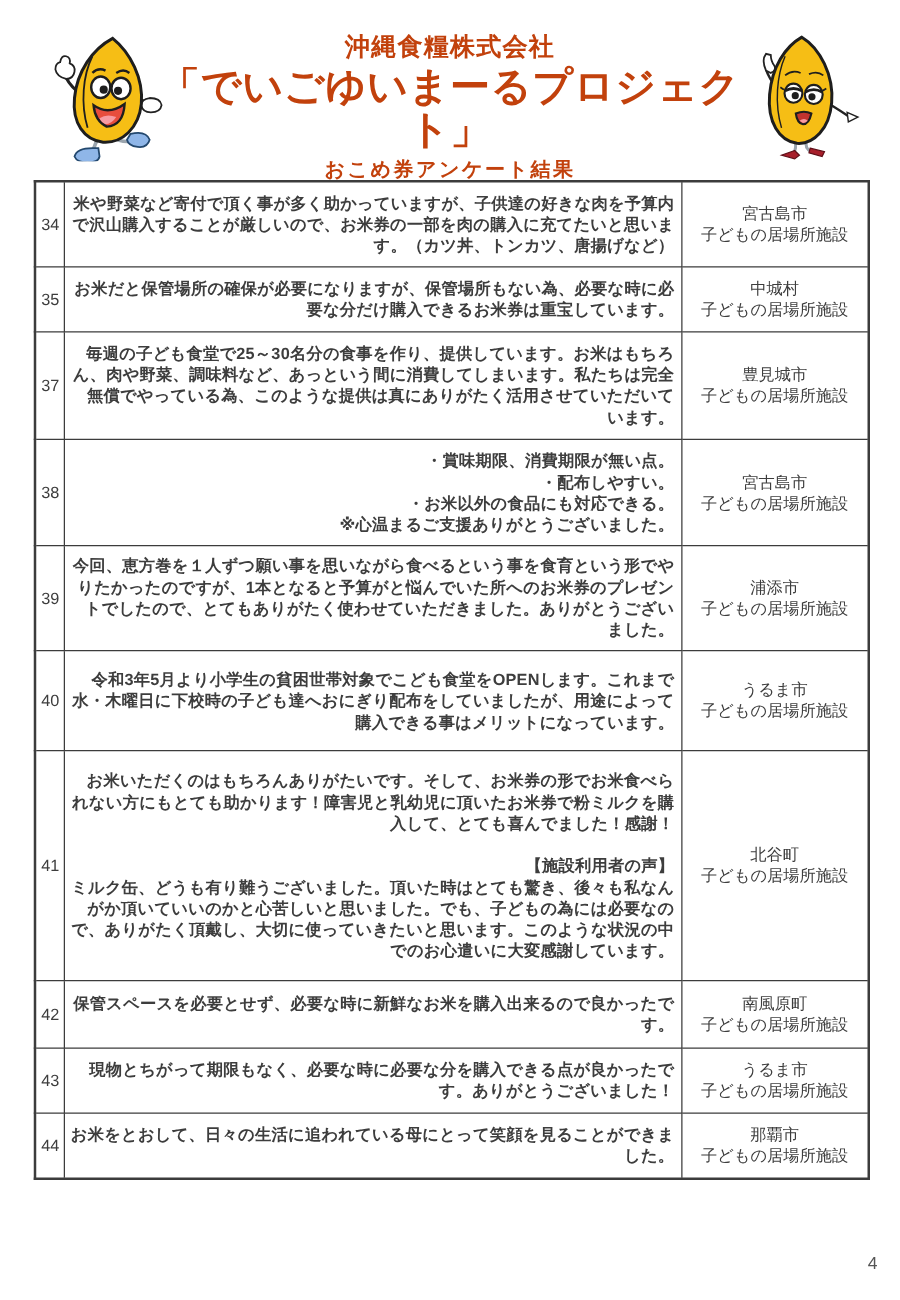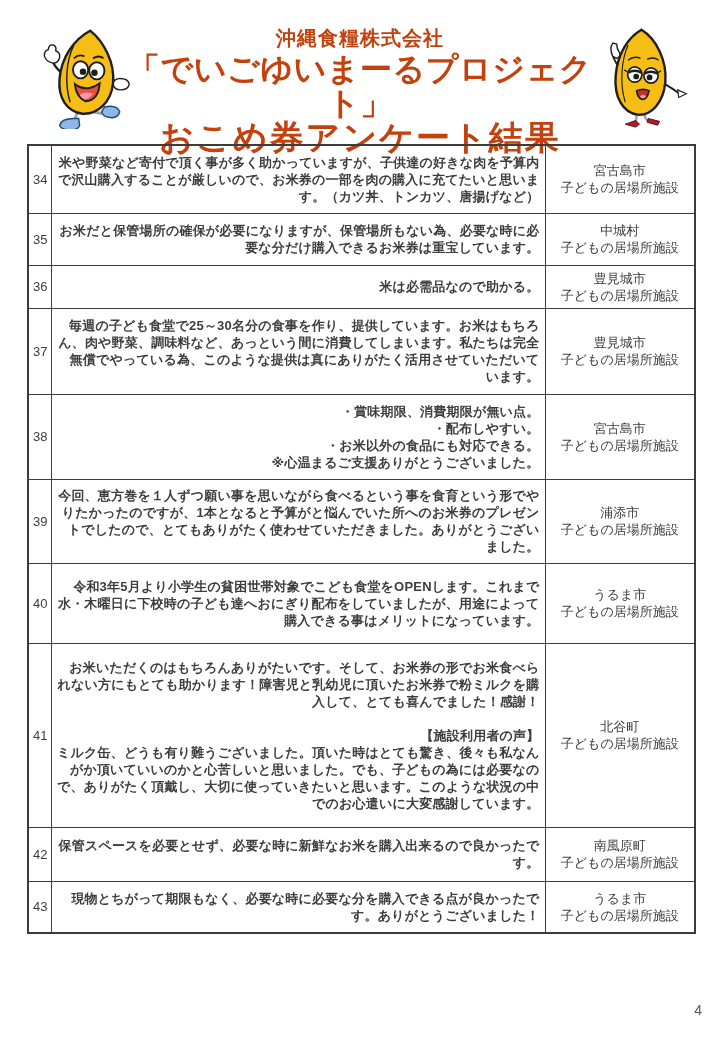--- a/index.html
+++ b/index.html
@@ -7,21 +7,21 @@
     width:720px;height:1040px;background:#ffffff;position:relative;overflow:hidden;
     font-family:"Liberation Sans","DejaVu Sans",sans-serif;color:#3d3d3d;
   }
   .page{position:absolute;inset:0;}
 
   
   .header{position:absolute;top:0;left:0;right:0;height:145px;}
   .titles{position:absolute;left:120px;right:120px;top:24px;text-align:center;color:#c2410c;}
   .title-company{font-size:20px;font-weight:bold;line-height:28px;letter-spacing:1px;}
   .title-project{font-size:32px;font-weight:bold;line-height:34px;letter-spacing:0.5px;}
-  .title-survey{font-size:34px;font-weight:bold;line-height:34px;letter-spacing:2px;}
+  .title-survey{font-size:16px;font-weight:bold;line-height:34px;letter-spacing:2px;}
   .mascot{position:absolute;width:105px;height:105px;top:24px;}
   .mascot-left{left:30px;}
   .mascot-right{left:588px;}
 
   
   table.survey{
     position:absolute;left:27px;top:144px;width:667px;
     border-collapse:collapse;table-layout:fixed;
     border:2px solid #3c3c3c;
   }
@@ -132,28 +132,20 @@
     </td>
   </tr>
         <tr style="height: 52px;">
     <td class="c-no">35</td>
     <td class="c-comment">お米だと保管場所の確保が必要になりますが、保管場所もない為、必要な時に必要な分だけ購入できるお米券は重宝しています。</td>
     <td class="c-loc">
       <div>中城村</div>
       <div>子どもの居場所施設</div>
     </td>
   </tr>
-        <tr style="height: 43px;">
-    <td class="c-no">36</td>
-    <td class="c-comment">米は必需品なので助かる。</td>
-    <td class="c-loc">
-      <div>豊見城市</div>
-      <div>子どもの居場所施設</div>
-    </td>
-  </tr>
         <tr style="height: 86px;">
     <td class="c-no">37</td>
     <td class="c-comment">毎週の子ども食堂で25～30名分の食事を作り、提供しています。お米はもちろん、肉や野菜、調味料など、あっという間に消費してしまいます。私たちは完全無償でやっている為、このような提供は真にありがたく活用させていただいています。</td>
     <td class="c-loc">
       <div>豊見城市</div>
       <div>子どもの居場所施設</div>
     </td>
   </tr>
         <tr style="height: 85px;">
     <td class="c-no">38</td>
@@ -202,18 +194,26 @@
     </td>
   </tr>
         <tr style="height: 52px;">
     <td class="c-no">43</td>
     <td class="c-comment">現物とちがって期限もなく、必要な時に必要な分を購入できる点が良かったです。ありがとうございました！</td>
     <td class="c-loc">
       <div>うるま市</div>
       <div>子どもの居場所施設</div>
     </td>
   </tr>
+        <tr style="height: 53px;">
+    <td class="c-no">44</td>
+    <td class="c-comment">お米をとおして、日々の生活に追われている母にとって笑顔を見ることができました。</td>
+    <td class="c-loc">
+      <div>那覇市</div>
+      <div>子どもの居場所施設</div>
+    </td>
+  </tr>
       </tbody>
   </table>
 
   <div class="page-number">4</div>
 
 </div>
 
 </body></html>

